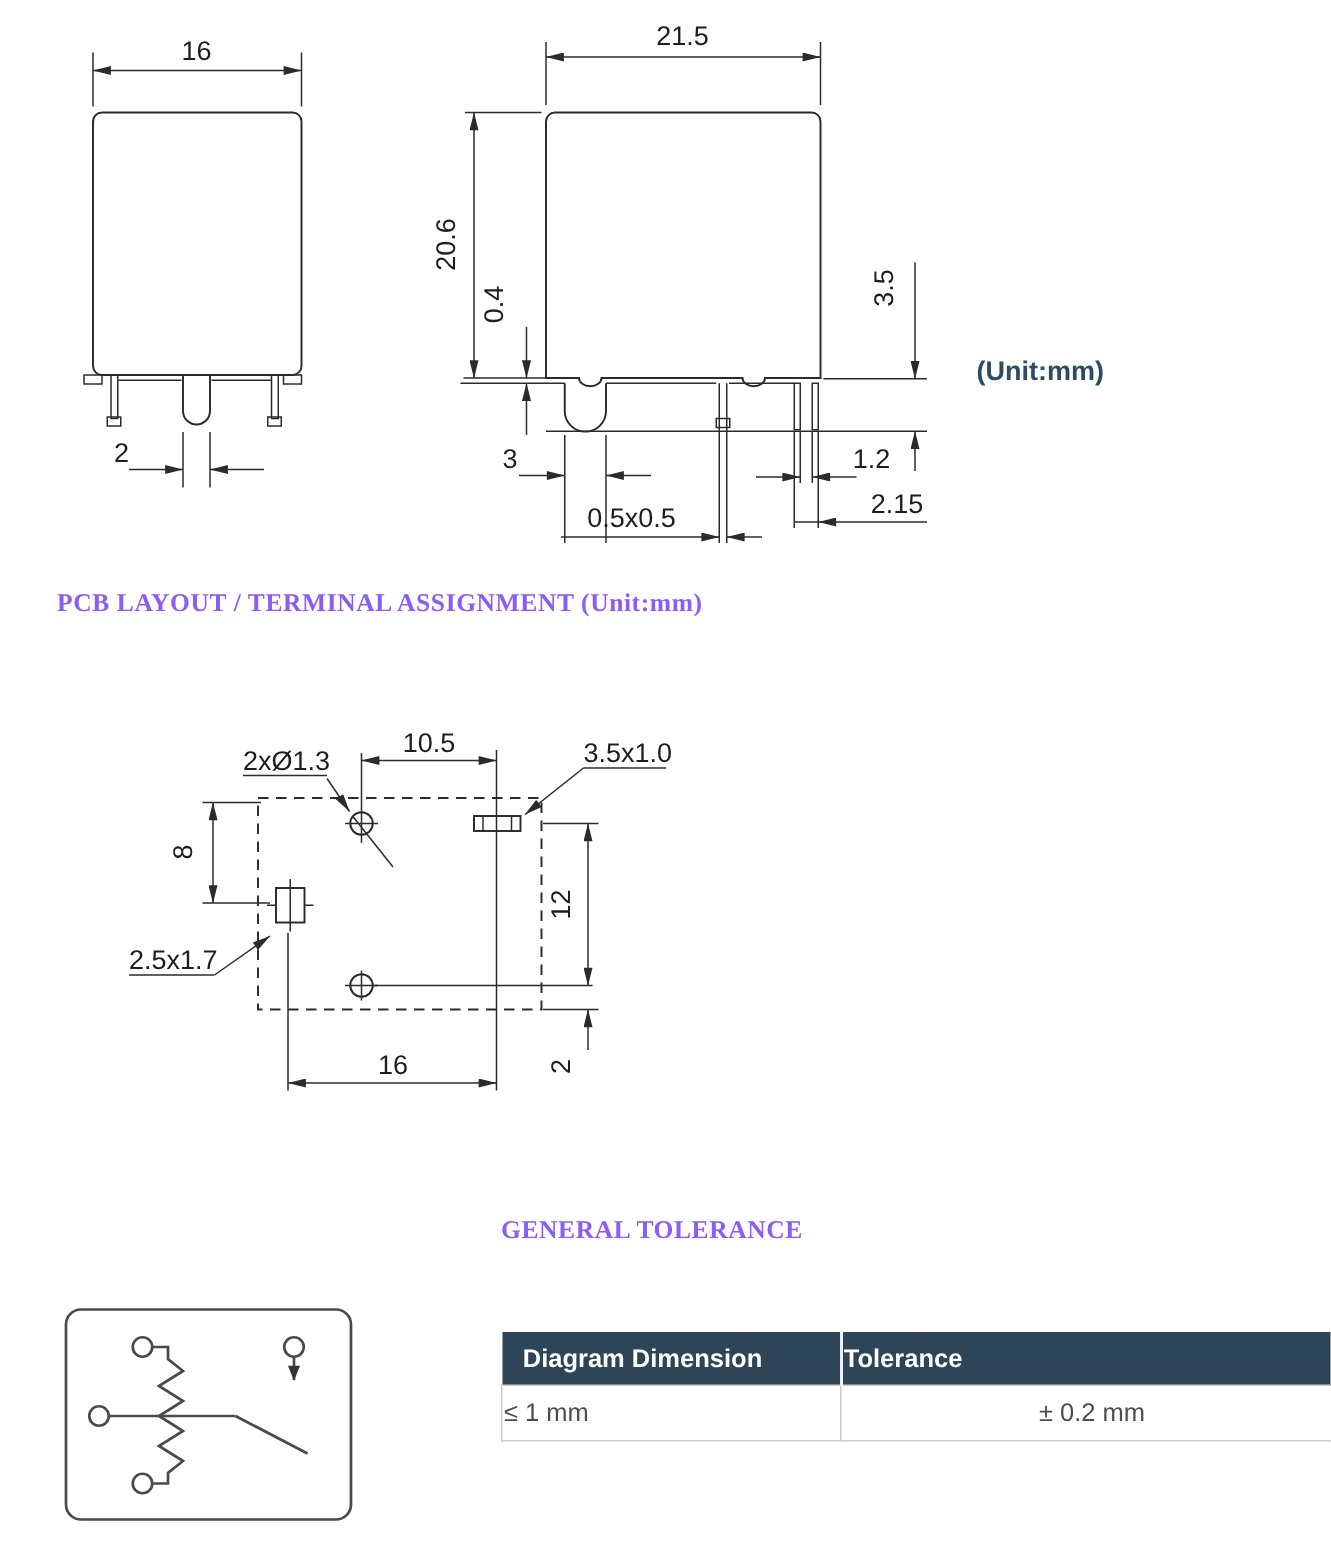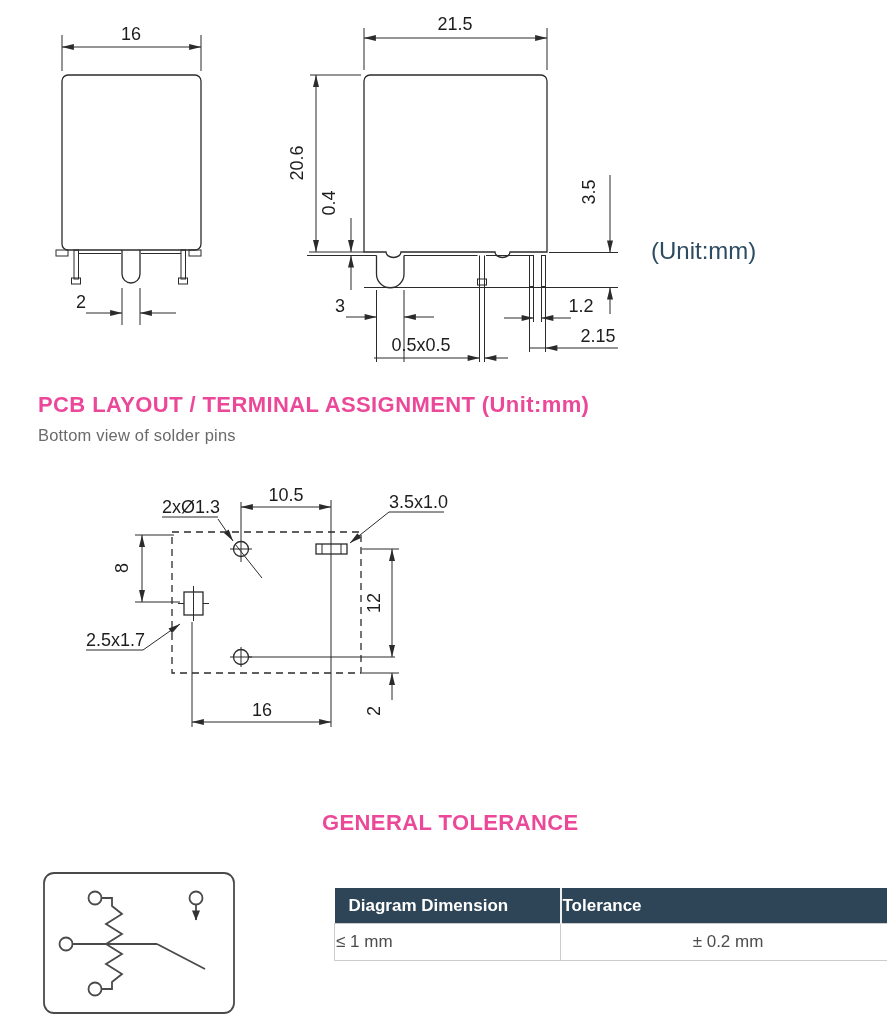--- a/index.html
+++ b/index.html
@@ -1,22 +1,22 @@
 <!DOCTYPE html>
 <html><head>
 <meta charset="utf-8">
 <style>
   html,body{margin:0;padding:0;background:#ffffff;}
   #page{position:relative;width:887px;height:1032px;background:#fff;overflow:hidden;
         font-family:"Liberation Sans",sans-serif;margin-left:24px;}
   svg{position:absolute;overflow:visible;}
   svg text{font-family:"Liberation Sans",sans-serif;font-size:18px;fill:#1d1d1d;}
-  .heading{position:absolute;font-weight:bold;color:#ec4899;font-size:22px;letter-spacing:.4px;}
+  .heading{position:absolute;font-weight:bold;color:#8b5cf6;font-size:17px;letter-spacing:.4px;font-family:Liberation Serif, serif;}
   .subtitle{position:absolute;color:#6b6b6b;font-size:16.5px;letter-spacing:.2px;}
-  .unitlabel{position:absolute;left:627px;top:237px;font-weight:normal;color:#2c4c62;font-size:24px;}
+  .unitlabel{position:absolute;left:627px;top:237px;font-weight:bold;color:#2c4c62;font-size:18px;}
   .tolwrap{position:absolute;left:310px;top:888px;width:562px;}
   table.tol{border-collapse:collapse;width:100%;table-layout:fixed;}
   table.tol th{background:#2d4557;color:#ffffff;font-size:17px;font-weight:bold;height:33px;}
   table.tol th.c1{width:210px;text-align:left;padding-left:14px;border-right:2px solid #eceff1;}
   table.tol th.c2{text-align:left;}
   table.tol td{background:#ffffff;color:#4d4d4d;font-size:17px;height:34px;border:1px solid #cccccc;}
   table.tol td.c1{text-align:left;}
   table.tol td.c2{text-align:center;}
   .ln{stroke:#2b2b2b;stroke-width:1.3;fill:none;}
   .thin{stroke:#2b2b2b;stroke-width:1;fill:none;}
@@ -118,21 +118,20 @@
 
       <line class="thin" x1="350" y1="358" x2="455.5" y2="358" marker-end="url(#m1)"></line>
       <line class="thin" x1="484" y1="358" x2="460.5" y2="358" marker-end="url(#m1)"></line>
       <text x="397" y="351" text-anchor="middle">0.5x0.5</text>
     </g>
   </svg>
 
   <div class="unitlabel">(Unit:mm)</div>
 
   <div class="heading" style="left:14px;top:392px;">PCB LAYOUT / TERMINAL ASSIGNMENT (Unit:mm)</div>
-  <div class="subtitle" style="left:14px;top:426px;">Bottom view of solder pins</div>
 
   <svg style="left:0;top:460px" width="520" height="310" viewBox="0 460 520 310">
     <defs>
       <marker id="m2" markerUnits="userSpaceOnUse" markerWidth="13" markerHeight="6" refX="12.4" refY="3" orient="auto-start-reverse">
         <path d="M0.5,0 L12.5,3 L0.5,6 Z" fill="#2b2b2b"></path>
       </marker>
     </defs>
 
     <rect class="ln" x="148" y="532" width="189" height="141" stroke-dasharray="7,5"></rect>
 
@@ -205,21 +204,21 @@
     <circle class="wire" cx="172" cy="898" r="6.5" fill="#fff"></circle>
 
     <path class="wire" d="M77.5,898 H88 V906 L98,914 L82,924 L98,934 L82,944 L98,954 L82,964 L98,974 L88,982 V989 H77.5" stroke-width="1.6"></path>
 
     <line class="wire" x1="48.5" y1="944" x2="133" y2="944" stroke-width="1.6"></line>
     <line class="wire" x1="133" y1="944" x2="181" y2="969" stroke-width="1.6"></line>
 
     <line class="wire" x1="172" y1="904.5" x2="172" y2="920" stroke-width="1.6" marker-end="url(#m3)"></line>
   </svg>
 
-  <div class="heading" style="left:298px;top:810px;">GENERAL TOLERANCE</div>
+  <div class="heading" style="left:310px;top:810px;">GENERAL TOLERANCE</div>
 
   <div class="tolwrap">
     <table class="tol">
       <thead>
         <tr>
           <th class="c1">Diagram Dimension</th>
           <th class="c2">Tolerance</th>
         </tr>
       </thead>
       <tbody>

